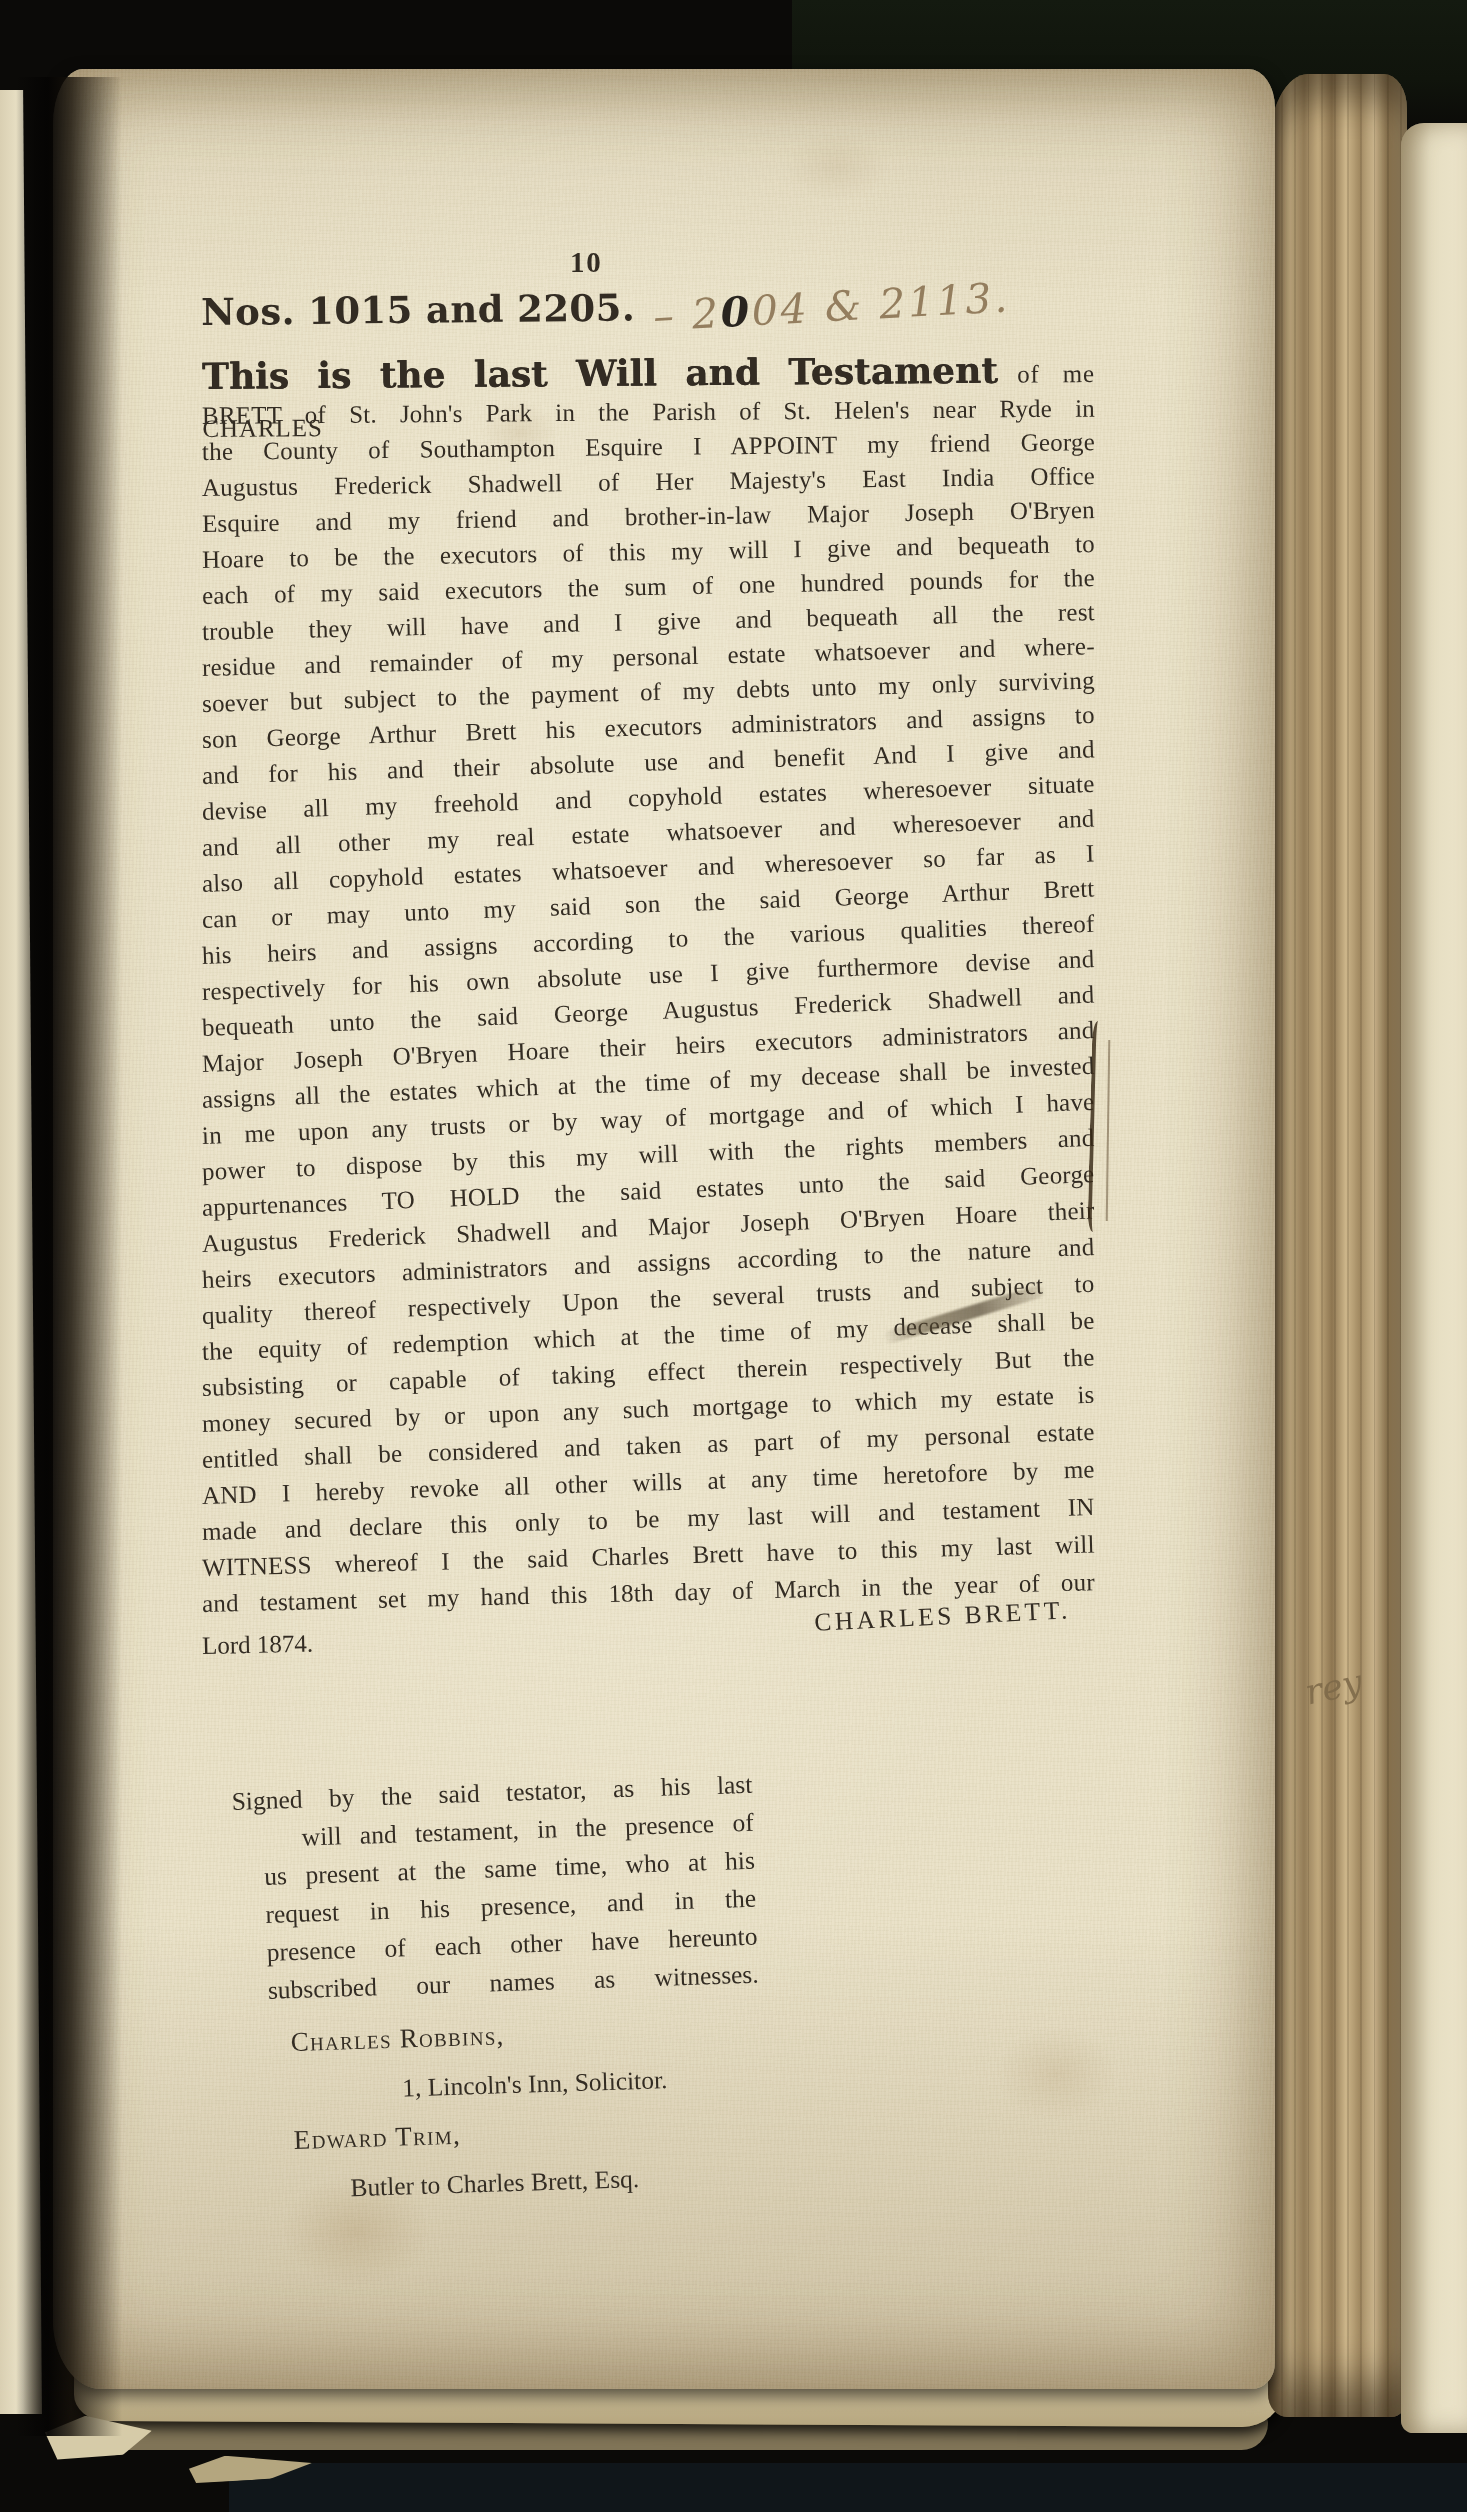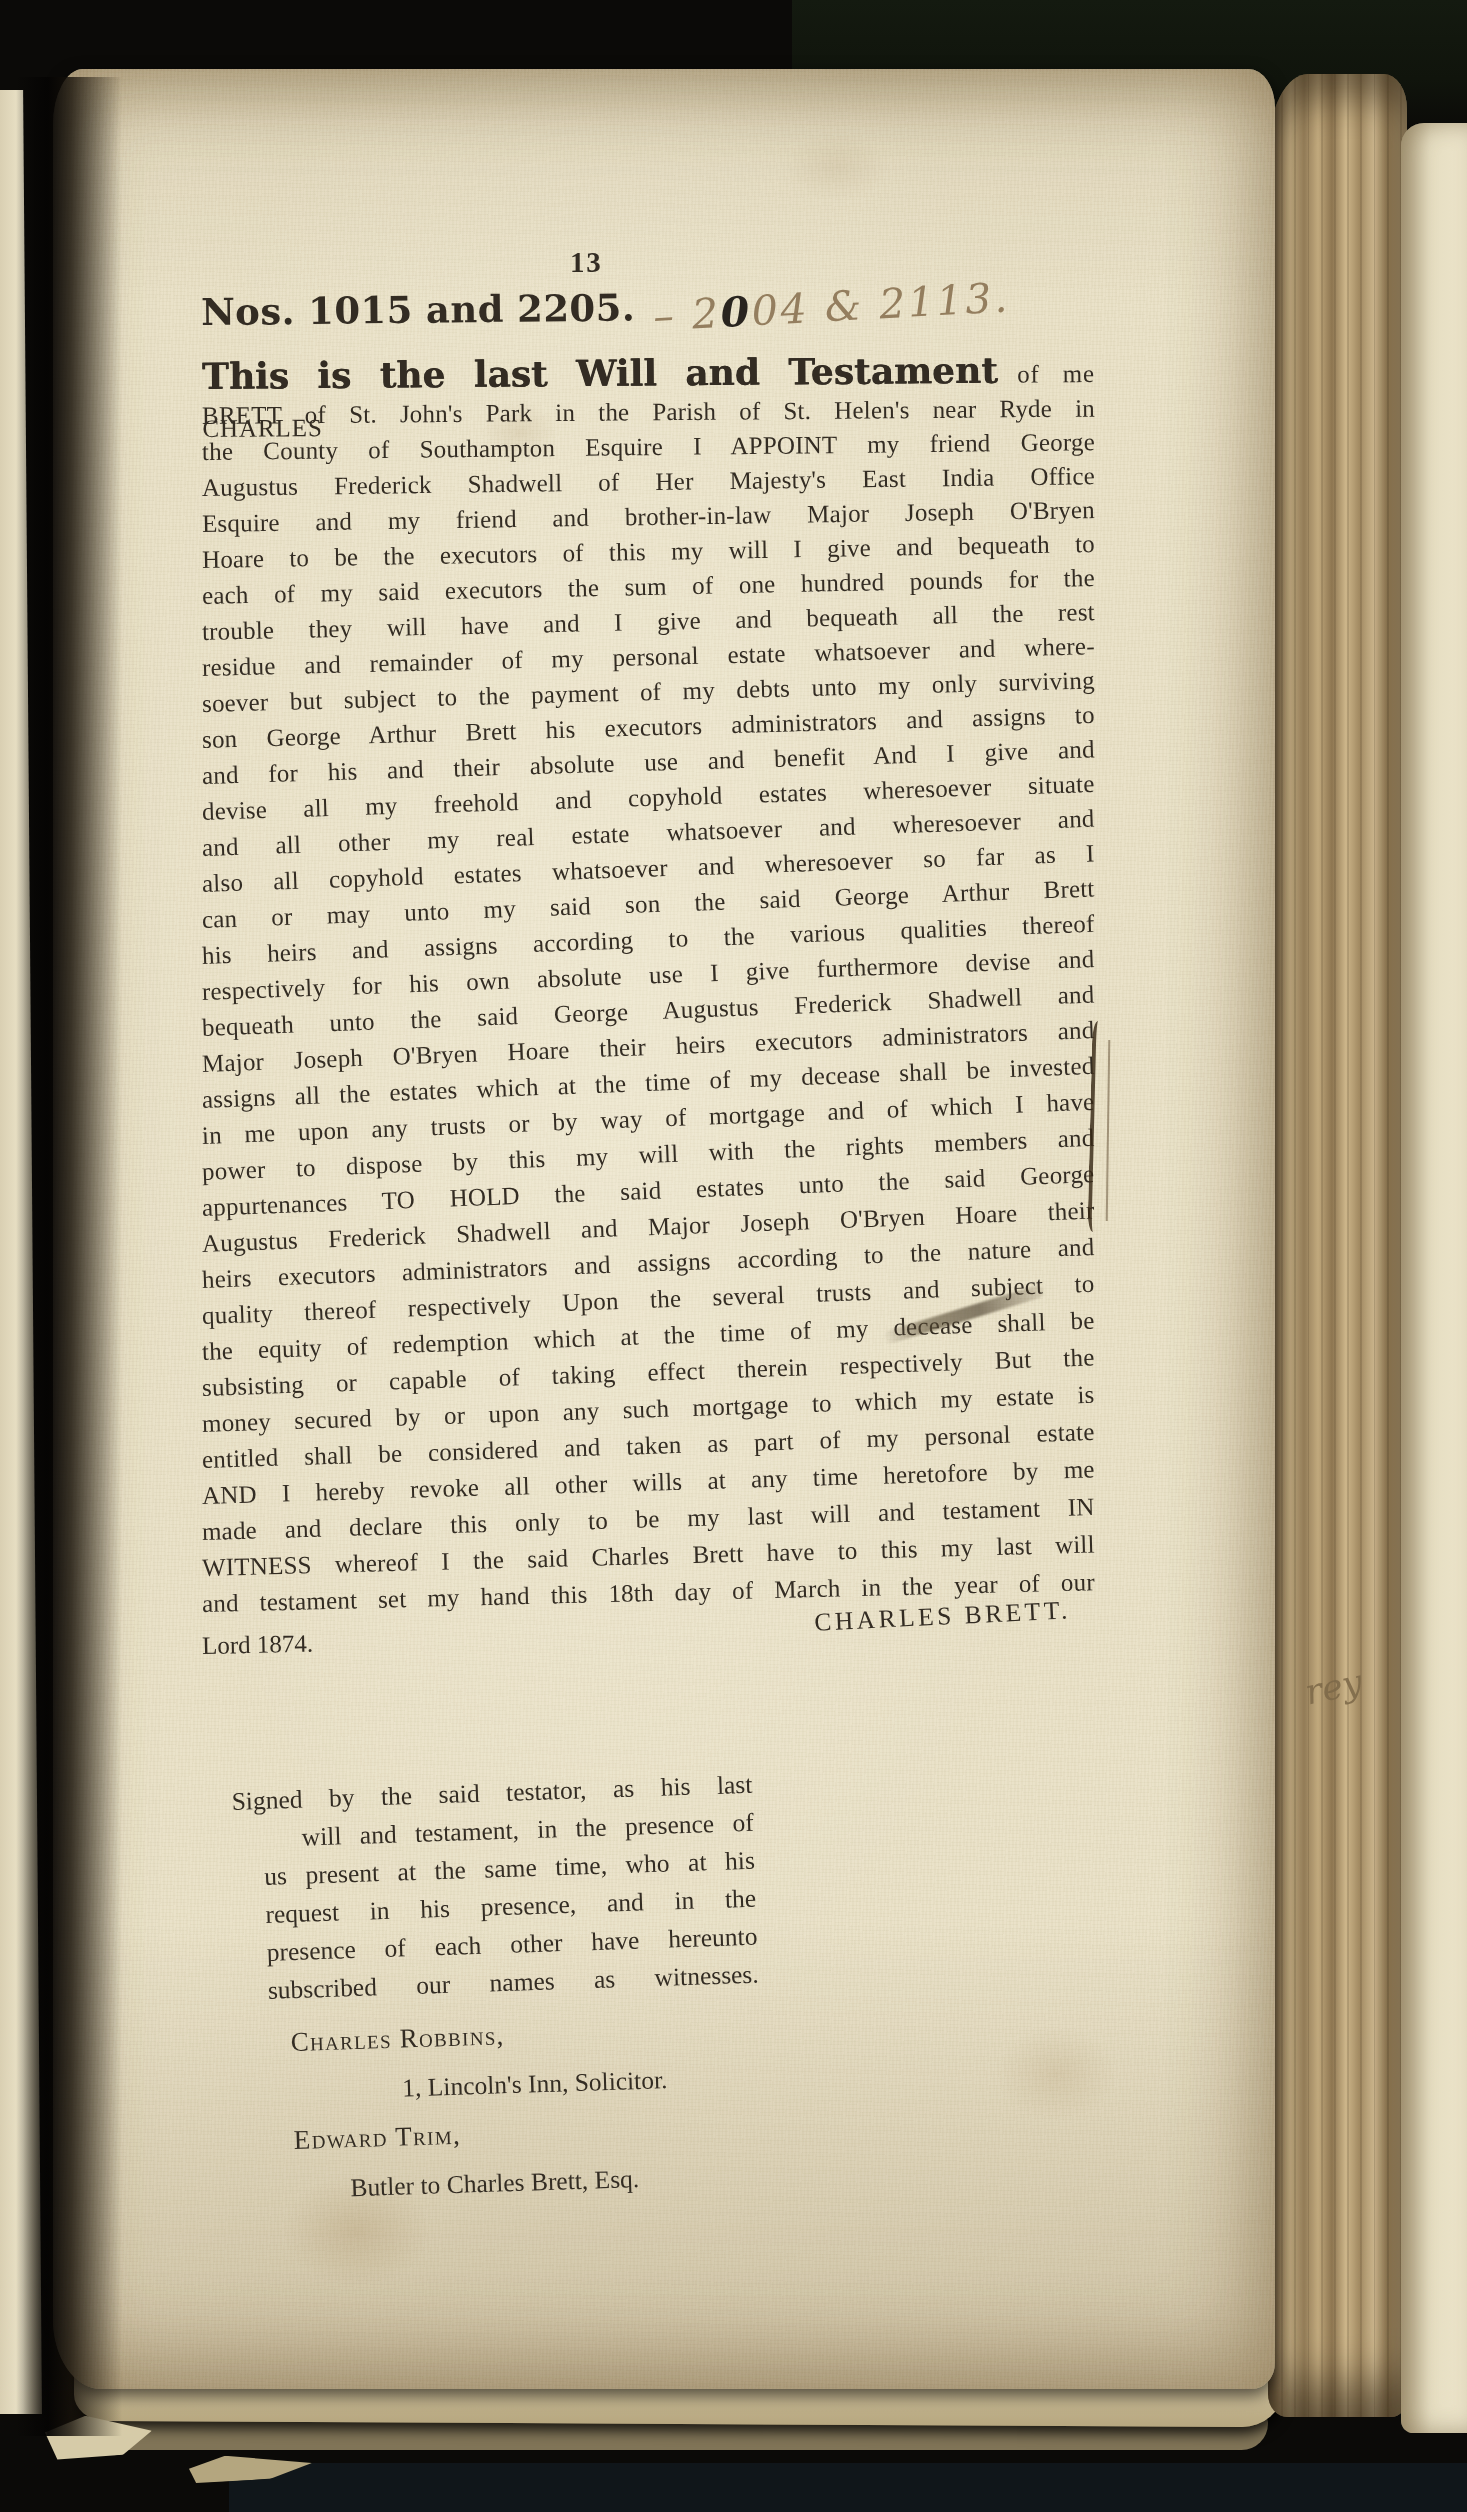--- a/index.html
+++ b/index.html
@@ -203,21 +203,21 @@
 <div class="stain stain-1"></div>
 <div class="stain stain-2"></div>
 <div class="stain stain-3"></div>
 <div class="stain stain-4"></div>
 <div class="margin-mark-1"></div>
 <div class="margin-mark-2"></div>
 <div class="ink-smudge"></div>
 
 <div class="content">
 
-  <div class="page-number">13</div>
+  <div class="page-number">10</div>
 
   <div class="heading">
     <span class="case-numbers">Nos. 1015 and 2205.</span>
     <span class="annotation"><span>– 2</span><span class="overwritten">0</span><span>04 &amp; 2113.</span></span>
   </div>
 
   <div class="body-block">
     <div class="first-line">
       <span class="blackletter">This is the last Will and Testament</span>
       <span class="first-rest">of me CHARLES</span>

